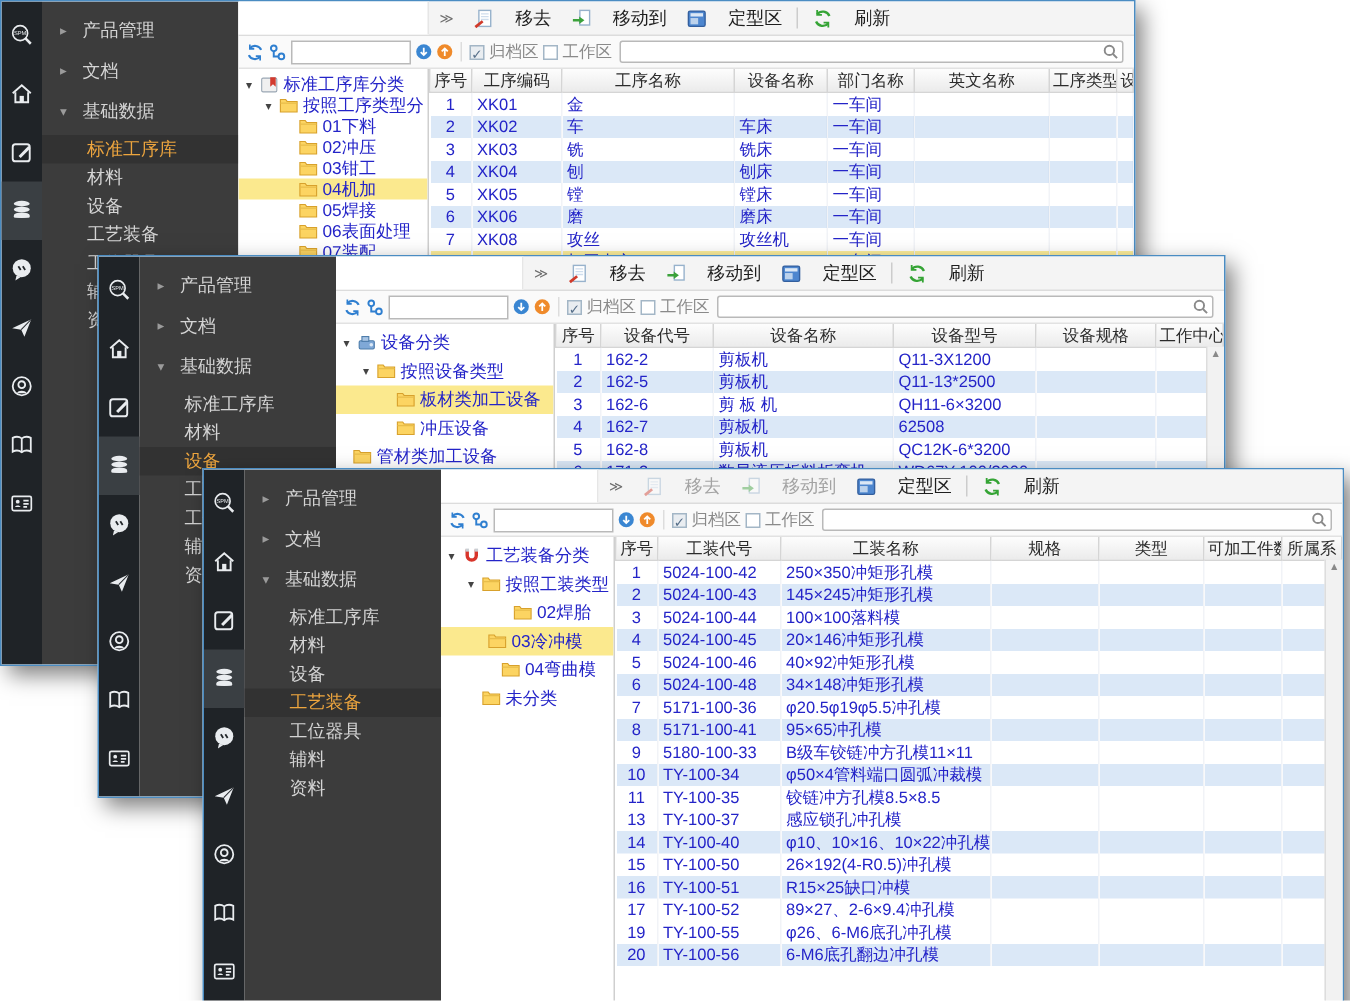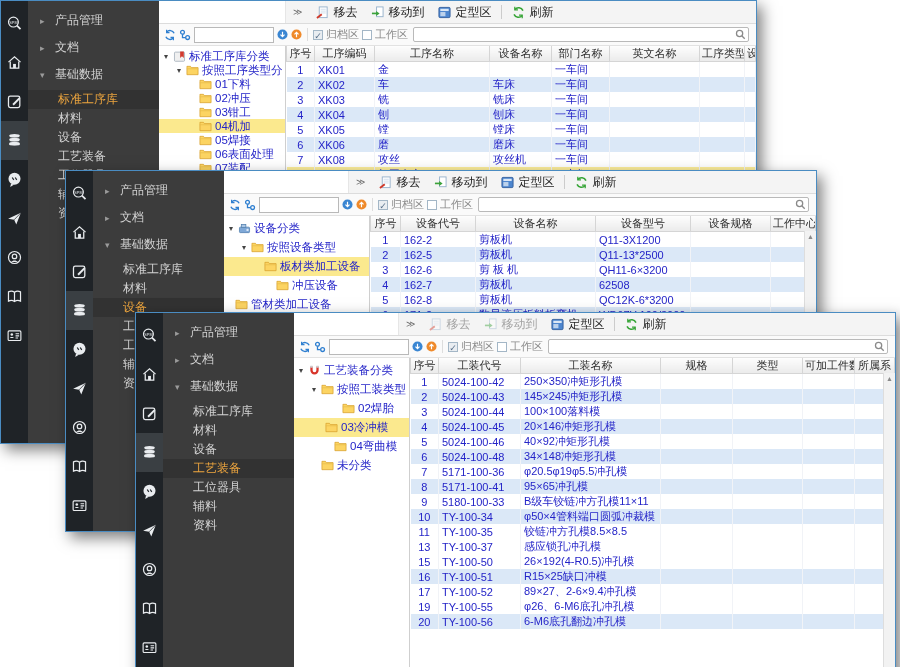--- a/index.html
+++ b/index.html
@@ -24,21 +24,21 @@
   .mitem{height:19px;line-height:19px;padding-left:30px;white-space:nowrap}
   .mitem.active{color:#eda53e;background:#323232}
 
   
   .content{flex:1;min-width:0;display:flex;flex-direction:column;background:#fff}
   .toolbar{height:22px;flex:none;display:flex;align-items:center;background:#f4f4f4;
     border-bottom:1px solid #dcdcdc;font-size:12px;color:#1e1e1e;white-space:nowrap}
   .tbspacer{flex:none;height:100%;background:#fff;border-right:1px solid #e6e6e6}
   #win1 .tbspacer{width:126px}#win2 .tbspacer{width:124px}#win3 .tbspacer{width:104px}
   .collapse{color:#6e6e6e;font-size:9px;padding:0 7px}
-  .tbtn{display:flex;align-items:center;gap:4px;padding:0 7px;height:100%}
+  .tbtn{display:flex;align-items:center;gap:14px;padding:0 7px;height:100%}
   .tbtn svg{width:13px;height:13px;display:block}
   .tbtn.disabled{color:#a3a3a3}
   .tbtn.disabled svg{opacity:.45}
   .vsep{width:1px;height:14px;background:#ccc;margin:0 3px}
 
   .filterrow{height:21px;flex:none;display:flex;align-items:center;gap:3px;padding:0 5px;
     background:#fafafa;border-bottom:1px solid #e2e2e2;font-size:11px}
   .fic svg{width:12px;height:12px;display:block}
   .finput{width:74px;height:14px;border:1px solid #b9b9b9;font-size:11px;padding:0 2px}
   .cbtn svg{width:11px;height:11px;display:block}
@@ -653,21 +653,21 @@
           <div class="trow sel" style="padding-left: 29px;">
             <span class="tarr"></span>
             <span class="ticon">
               <svg viewBox="0 0 14 11">
                 <path d="M1 2.2 V1 h3.8 l1 1.4 H13 V10 H1 z" fill="#fcd462" stroke="#d8a12c" stroke-width="0.8"></path>
                 <path d="M1 3.6 H13" stroke="#e8bd4a" stroke-width="0.8"></path>
               </svg>
             </span>
             <span>板材类加工设备</span>
           </div>
-          <div class="trow" style="padding-left: 41px;">
+          <div class="trow" style="padding-left: 29px;">
             <span class="tarr"></span>
             <span class="ticon">
               <svg viewBox="0 0 14 11">
                 <path d="M1 2.2 V1 h3.8 l1 1.4 H13 V10 H1 z" fill="#fcd462" stroke="#d8a12c" stroke-width="0.8"></path>
                 <path d="M1 3.6 H13" stroke="#e8bd4a" stroke-width="0.8"></path>
               </svg>
             </span>
             <span>冲压设备</span>
           </div>
           <div class="trow" style="">
@@ -1145,20 +1145,29 @@
               </tr>
               <tr>
                 <td>13</td>
                 <td>TY-100-37</td>
                 <td>感应锁孔冲孔模</td>
                 <td></td>
                 <td></td>
                 <td></td>
                 <td></td>
               </tr>
+              <tr class="alt ">
+                <td>14</td>
+                <td>TY-100-40</td>
+                <td>φ10、10×16、10×22冲孔模</td>
+                <td></td>
+                <td></td>
+                <td></td>
+                <td></td>
+              </tr>
               <tr>
                 <td>15</td>
                 <td>TY-100-50</td>
                 <td>26×192(4-R0.5)冲孔模</td>
                 <td></td>
                 <td></td>
                 <td></td>
                 <td></td>
               </tr>
               <tr class="alt ">

